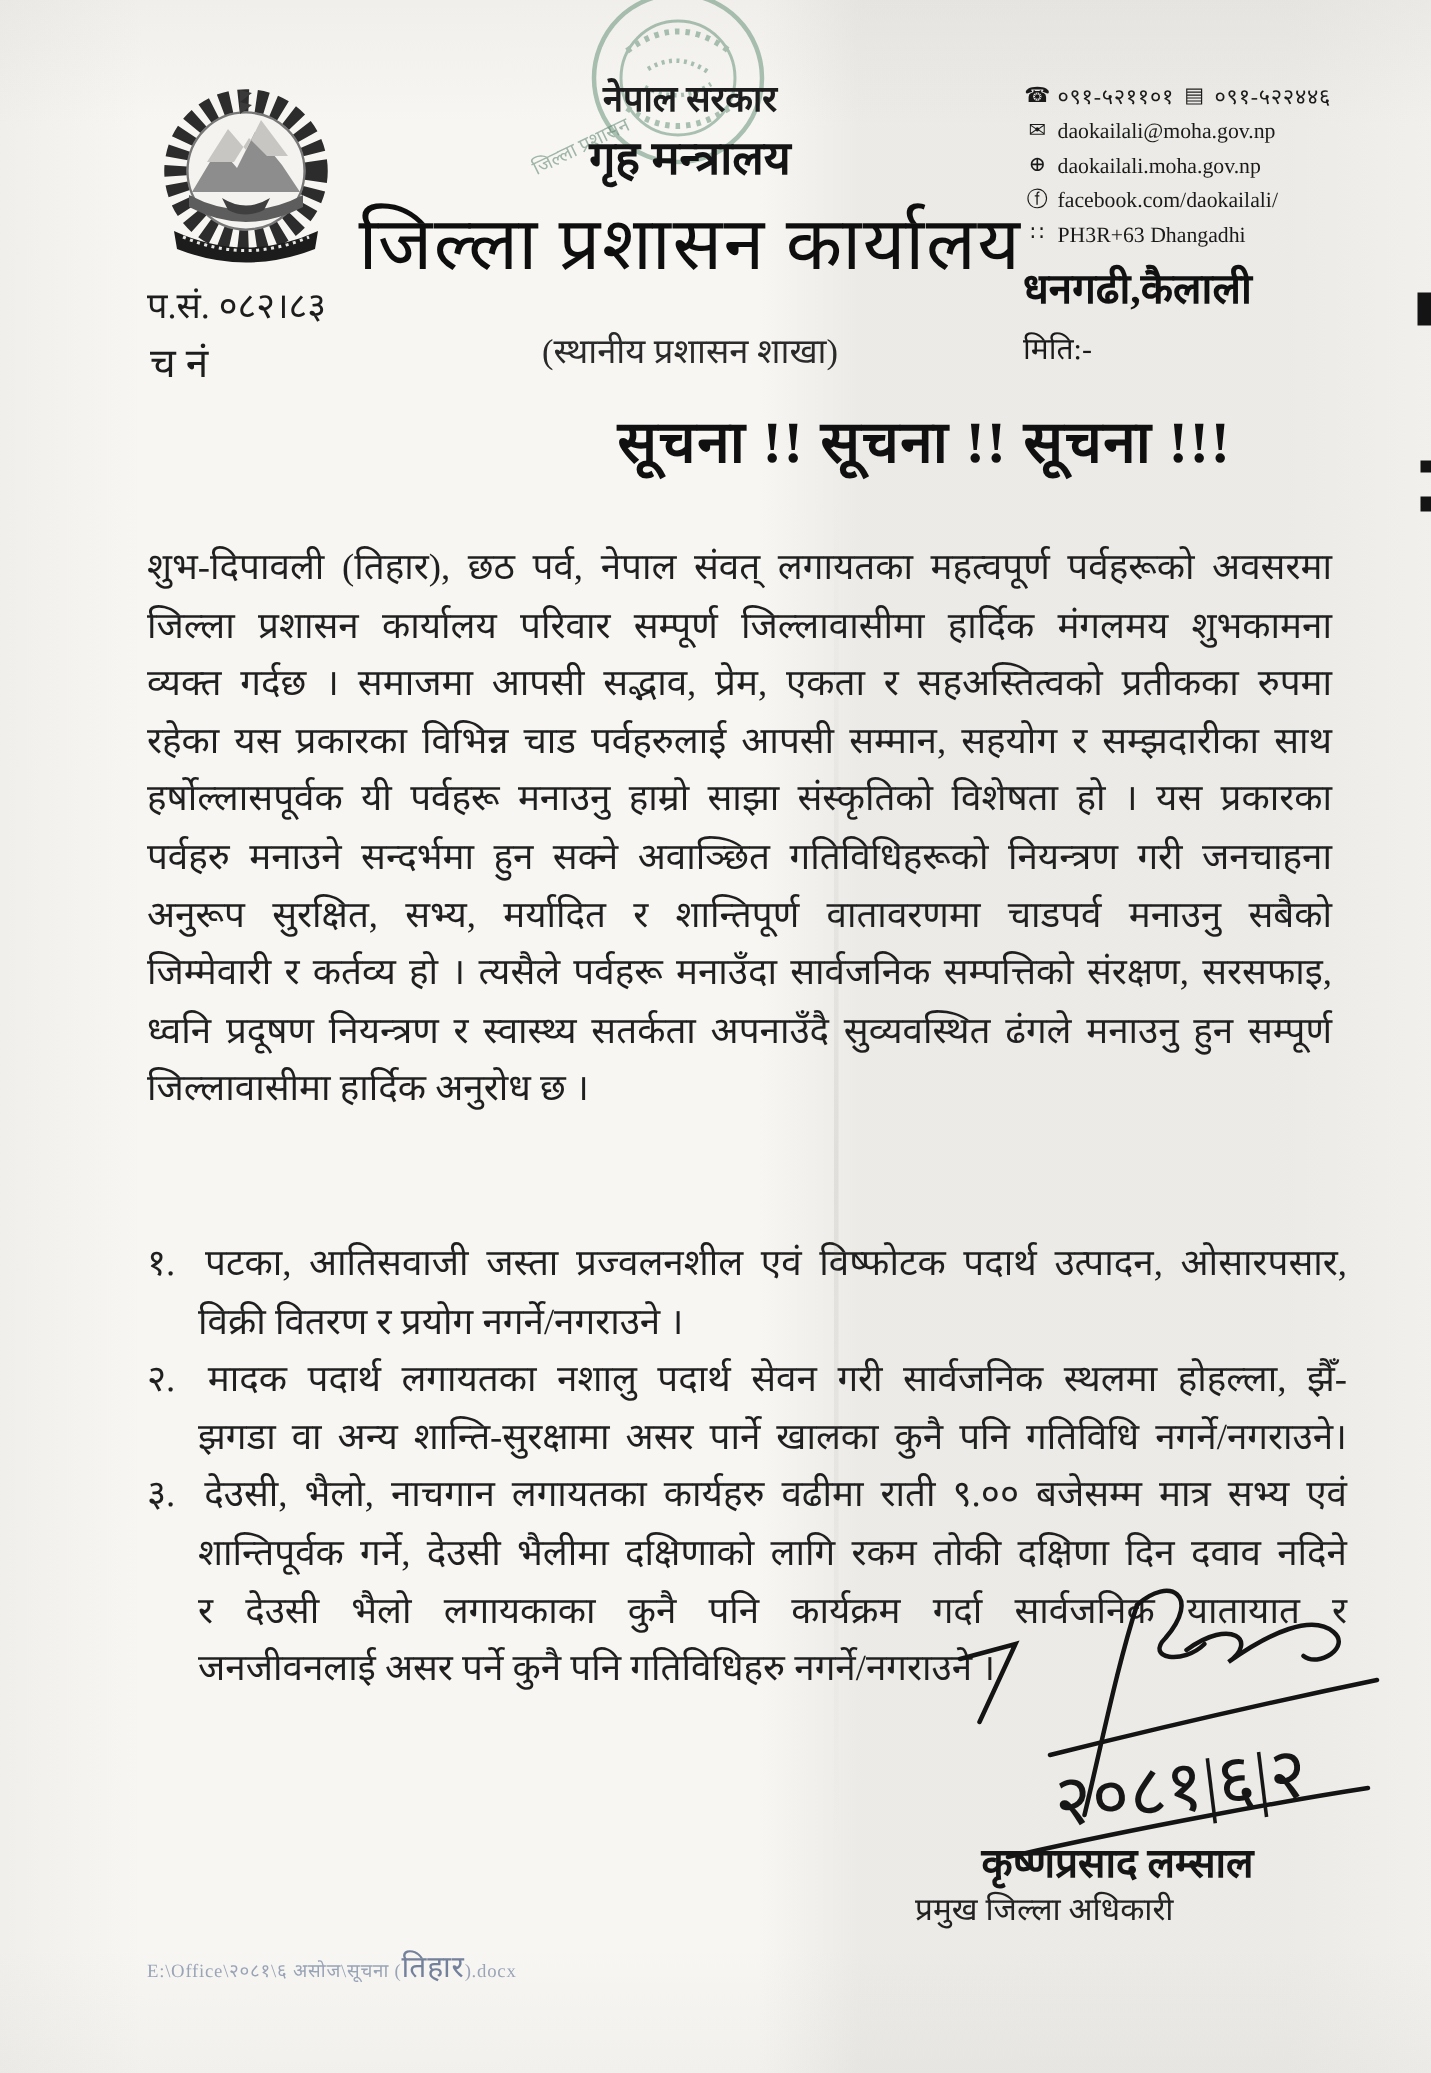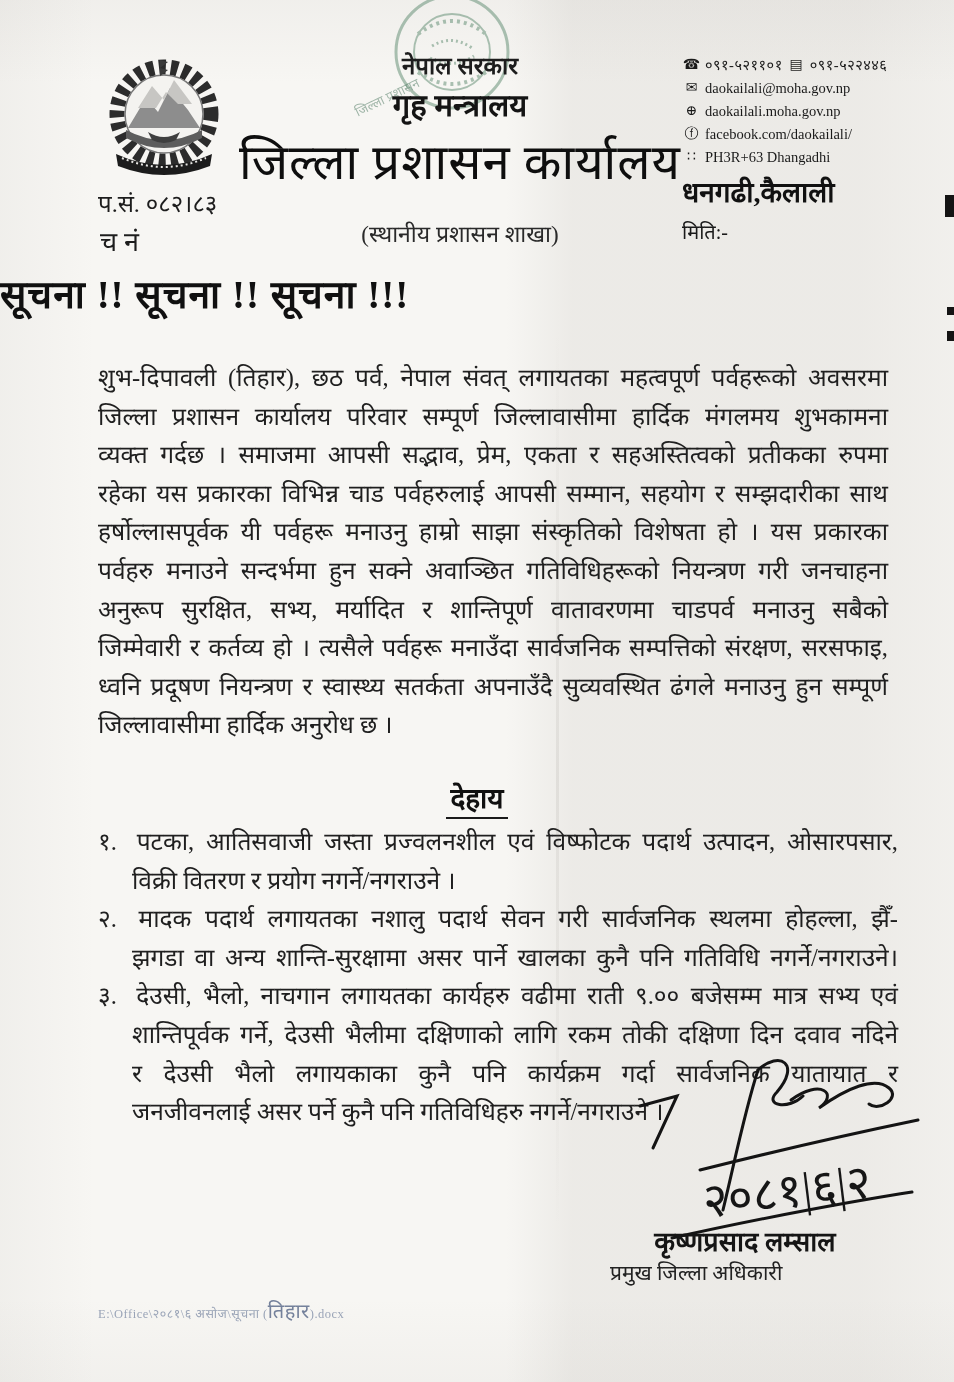--- a/index.html
+++ b/index.html
@@ -24,21 +24,21 @@
   .refno{left:98px;top:186px;font-size:24px;color:#1d1d1d;}
   .chno{left:100px;top:222px;font-size:27px;color:#1d1d1d;}
   
   .contact{left:682px;top:57px;width:265px;font-size:14.5px;color:#1a1a1a;}
   .contact-row{display:flex;align-items:center;margin-bottom:7px;line-height:16px;white-space:nowrap;}
   .contact-row .ic{width:19px;display:inline-block;text-align:center;margin-right:4px;font-size:14px;flex:0 0 19px;}
   .phone-row .num{letter-spacing:.5px;}
   .place-line{font-size:28px;font-weight:700;margin-top:4px;color:#111;}
   .date-line{font-size:20px;margin-top:8px;}
   
-  .notice-title{left:0;top:266px;width:809px;text-align:left;font-size:39px;font-weight:700;letter-spacing:1px;color:#101010;}
+  .notice-title{left:12px;top:266px;width:809px;text-align:right;font-size:39px;font-weight:700;letter-spacing:1px;color:#101010;}
   .body-block{left:98px;top:360px;width:790px;}
   .line{height:38.6px;font-size:24.5px;white-space:nowrap;color:#1f1f1f;}
   .line.j{text-align:justify;text-align-last:justify;}
   .list-heading-wrap{left:0;top:778px;width:954px;text-align:center;}
   .list-heading{display:inline-block;font-size:28px;font-weight:700;border-bottom:2.5px solid #1a1a1a;padding:0 4px 1px;color:#101010;}
   .items-block{left:98px;top:824px;width:800px;}
   .item-line{height:38.6px;font-size:24.5px;white-space:nowrap;color:#1f1f1f;}
   .item-line.j{text-align:justify;text-align-last:justify;}
   .item-line .num{margin-right:8px;}
   .item-line.cont{padding-left:34px;}
@@ -130,23 +130,20 @@
     <div class="line j">व्यक्त गर्दछ । समाजमा आपसी सद्भाव, प्रेम, एकता र सहअस्तित्वको प्रतीकका रुपमा</div>
     <div class="line j">रहेका यस प्रकारका विभिन्न चाड पर्वहरुलाई आपसी सम्मान, सहयोग र सम्झदारीका साथ</div>
     <div class="line j">हर्षोल्लासपूर्वक यी पर्वहरू मनाउनु हाम्रो साझा संस्कृतिको विशेषता हो । यस प्रकारका</div>
     <div class="line j">पर्वहरु मनाउने सन्दर्भमा हुन सक्ने अवाञ्छित गतिविधिहरूको नियन्त्रण गरी जनचाहना</div>
     <div class="line j">अनुरूप सुरक्षित, सभ्य, मर्यादित र शान्तिपूर्ण वातावरणमा चाडपर्व मनाउनु सबैको</div>
     <div class="line j">जिम्मेवारी र कर्तव्य हो । त्यसैले पर्वहरू मनाउँदा सार्वजनिक सम्पत्तिको संरक्षण, सरसफाइ,</div>
     <div class="line j">ध्वनि प्रदूषण नियन्त्रण र स्वास्थ्य सतर्कता अपनाउँदै सुव्यवस्थित ढंगले मनाउनु हुन सम्पूर्ण</div>
     <div class="line">जिल्लावासीमा हार्दिक अनुरोध छ ।</div>
   </div>
 
-  <div class="abs list-heading-wrap">
-    <span class="list-heading">देहाय</span>
-  </div>
 
   <div class="abs items-block">
     <div class="item-line j">
       <span class="num">१.</span>
       <span>पटका, आतिसवाजी जस्ता प्रज्वलनशील एवं विष्फोटक पदार्थ उत्पादन, ओसारपसार,</span>
     </div>
     <div class="item-line cont">विक्री वितरण र प्रयोग नगर्ने/नगराउने ।</div>
     <div class="item-line j">
       <span class="num">२.</span>
       <span>मादक पदार्थ लगायतका नशालु पदार्थ सेवन गरी सार्वजनिक स्थलमा होहल्ला, झैँ-</span>

